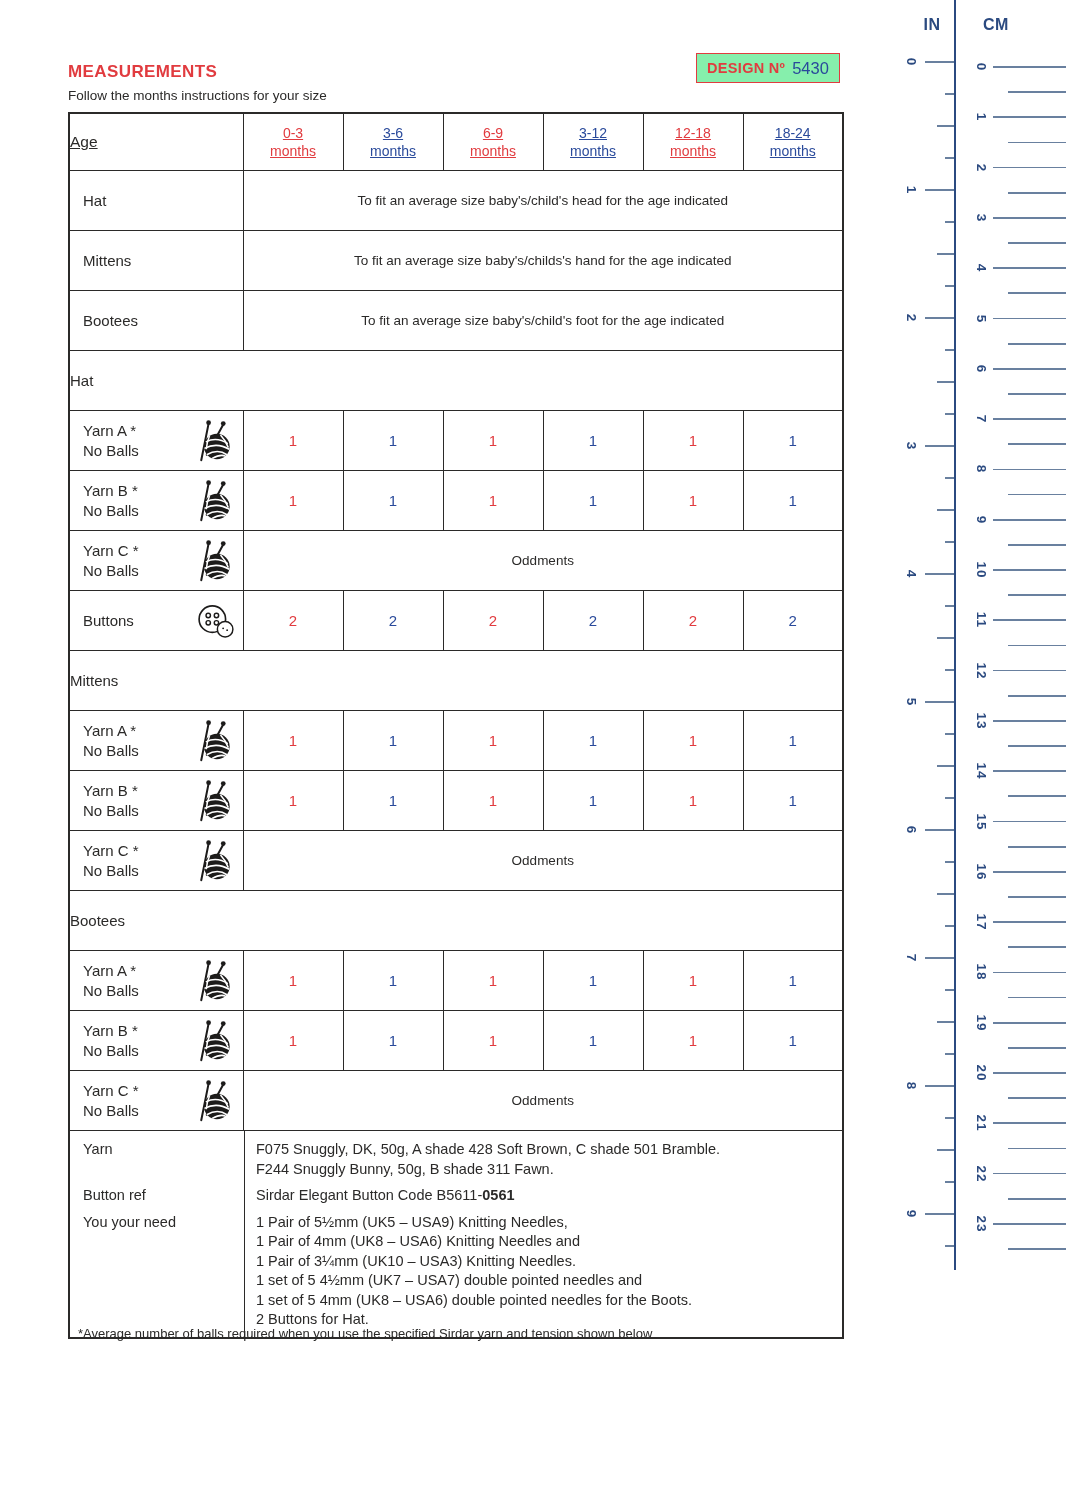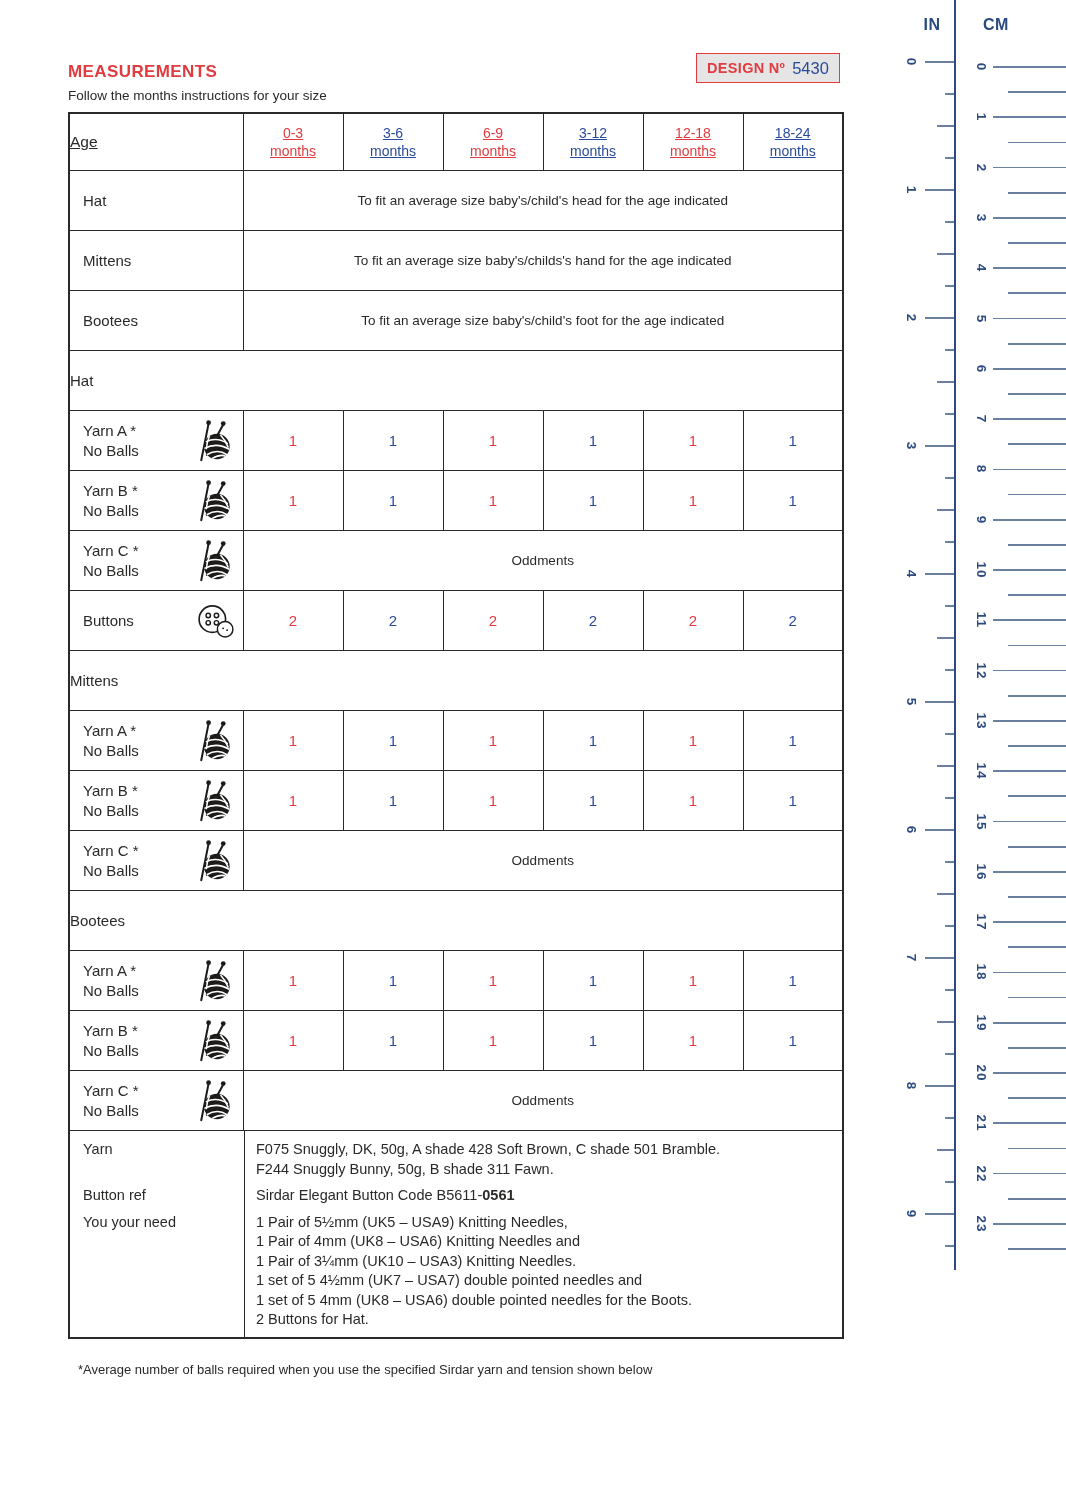--- a/index.html
+++ b/index.html
@@ -3,21 +3,21 @@
 <meta charset="utf-8">
 <style>
   html,body{margin:0;padding:0;background:#ffffff;}
   body{font-family:"Liberation Sans", sans-serif; color:var(--ink,#2b2a29);}
   .page{position:relative;width:1066px;height:1493px;background:#ffffff;overflow:hidden;}
 
   
   .title{position:absolute;left:68px;top:62px;font-size:17px;font-weight:bold;letter-spacing:.4px;color:var(--red);}
   .subtitle{position:absolute;left:68px;top:88px;font-size:13.5px;color:var(--ink);}
   .design-box{position:absolute;left:696px;top:53px;width:142px;height:28px;border:1.6px solid var(--red);
-    display:flex;align-items:center;justify-content:center;gap:7px;background:#e5e5e5;}
+    display:flex;align-items:center;justify-content:center;gap:7px;background:#86efac;}
   .design-label{color:var(--red);font-weight:bold;font-size:14.5px;letter-spacing:.3px;}
   .design-number{color:var(--blue);font-size:16.5px;}
 
   
   table.mtable{position:absolute;left:68px;top:112px;width:774px;border-collapse:collapse;table-layout:fixed;
     border:2px solid var(--ink);color:var(--ink);}
   table.mtable td{border:1.4px solid var(--ink);padding:0;vertical-align:middle;overflow:hidden;}
   tr.r-header td{height:56px;text-decoration:underline;}
   tr.r-std td{height:59px;}
   .age-cell{padding-left:13px;font-size:15.5px;}
@@ -32,21 +32,21 @@
   .span-cell{text-align:center;font-size:13.5px;}
   .val-cell{text-align:center;font-size:15px;}
 
   
   .details-cell{height:204px;vertical-align:top;position:relative;}
   .details-cell::after{content:'';position:absolute;left:173.5px;top:0;bottom:0;width:1.4px;background:var(--ink);}
   .dg{display:grid;grid-template-columns:174px 1fr;padding-top:9px;}
   .d-lab{padding-left:13px;font-size:14.5px;line-height:19.5px;}
   .d-lines{padding-left:12px;font-size:14.5px;line-height:19.5px;padding-bottom:7px;}
 
-  .footnote{position:absolute;left:78px;top:1326px;font-size:13px;color:var(--ink);margin-top:36px;}
+  .footnote{position:absolute;left:78px;top:1326px;font-size:13px;color:var(--ink);}
 
   
   .ruler-line{position:absolute;left:954px;top:0;width:2.2px;height:1270px;background:var(--ruler-navy);}
   .ruler-header{position:absolute;top:16px;transform:translateX(-50%);font-size:16px;font-weight:bold;color:var(--ruler-navy);letter-spacing:.5px;}
   .in-h{left:932px;}
   .cm-h{left:996px;}
   .tick{position:absolute;height:1.8px;background:var(--tick-blue);}
   .rnum{position:absolute;transform:translate(-50%,-50%) rotate(90deg);font-size:13.5px;font-weight:bold;
     color:var(--ruler-navy);letter-spacing:1px;white-space:nowrap;}
 

